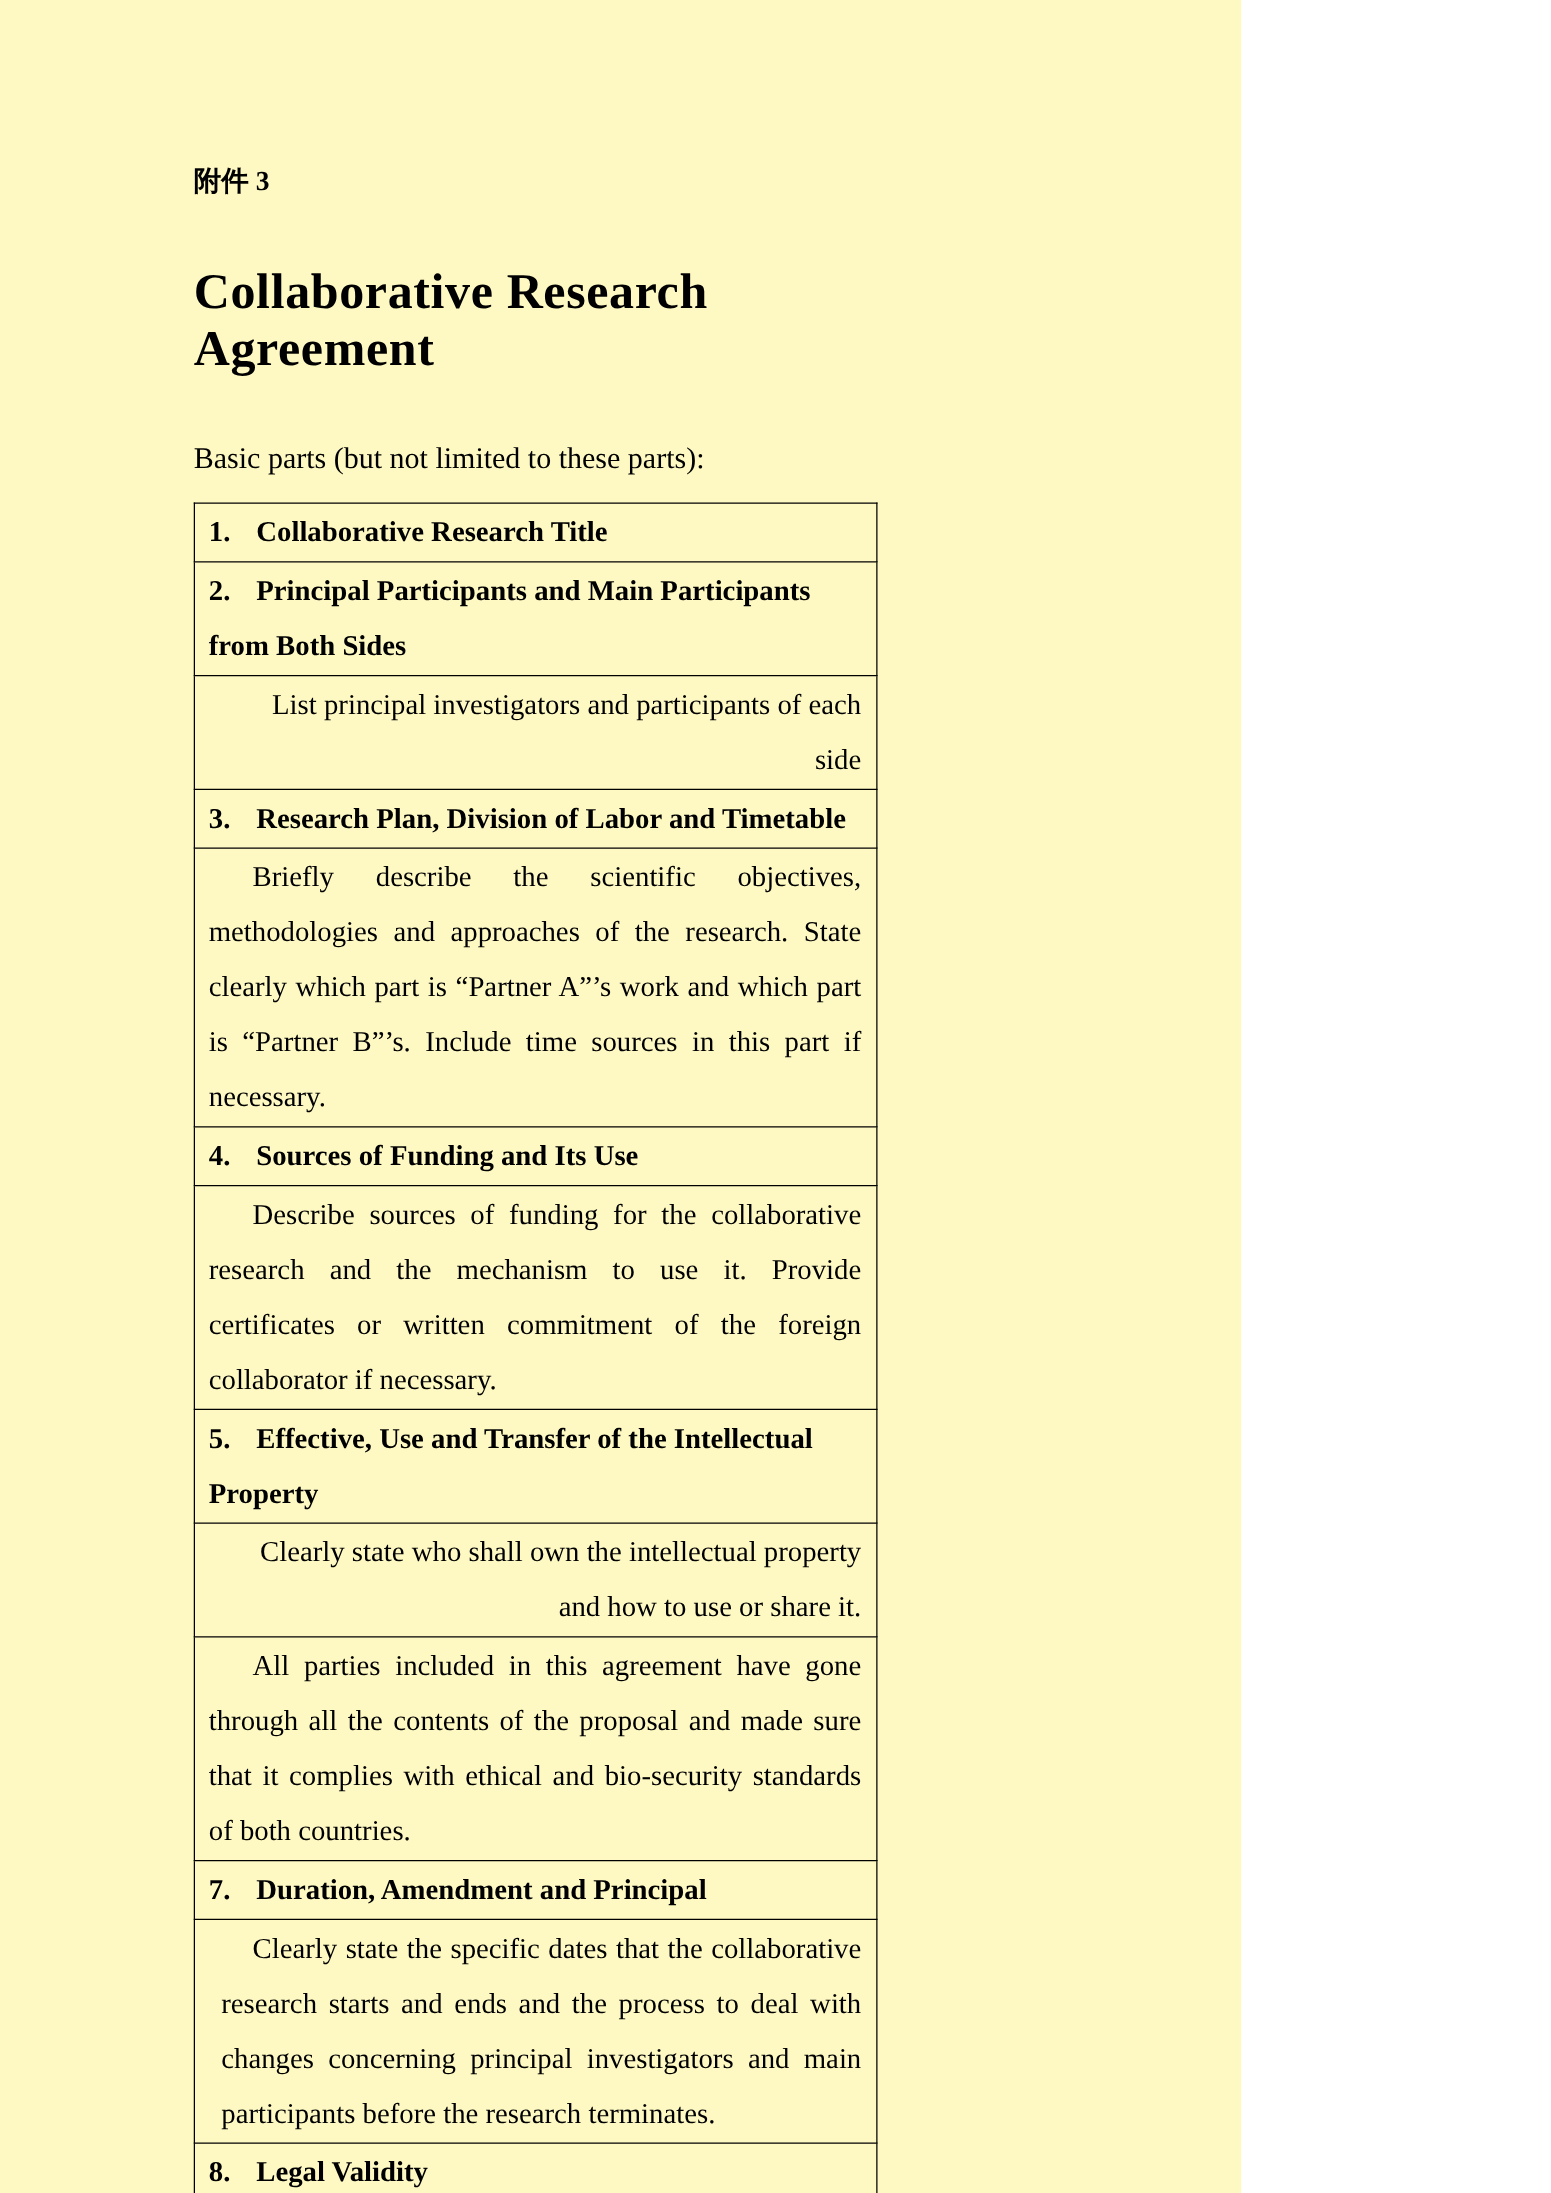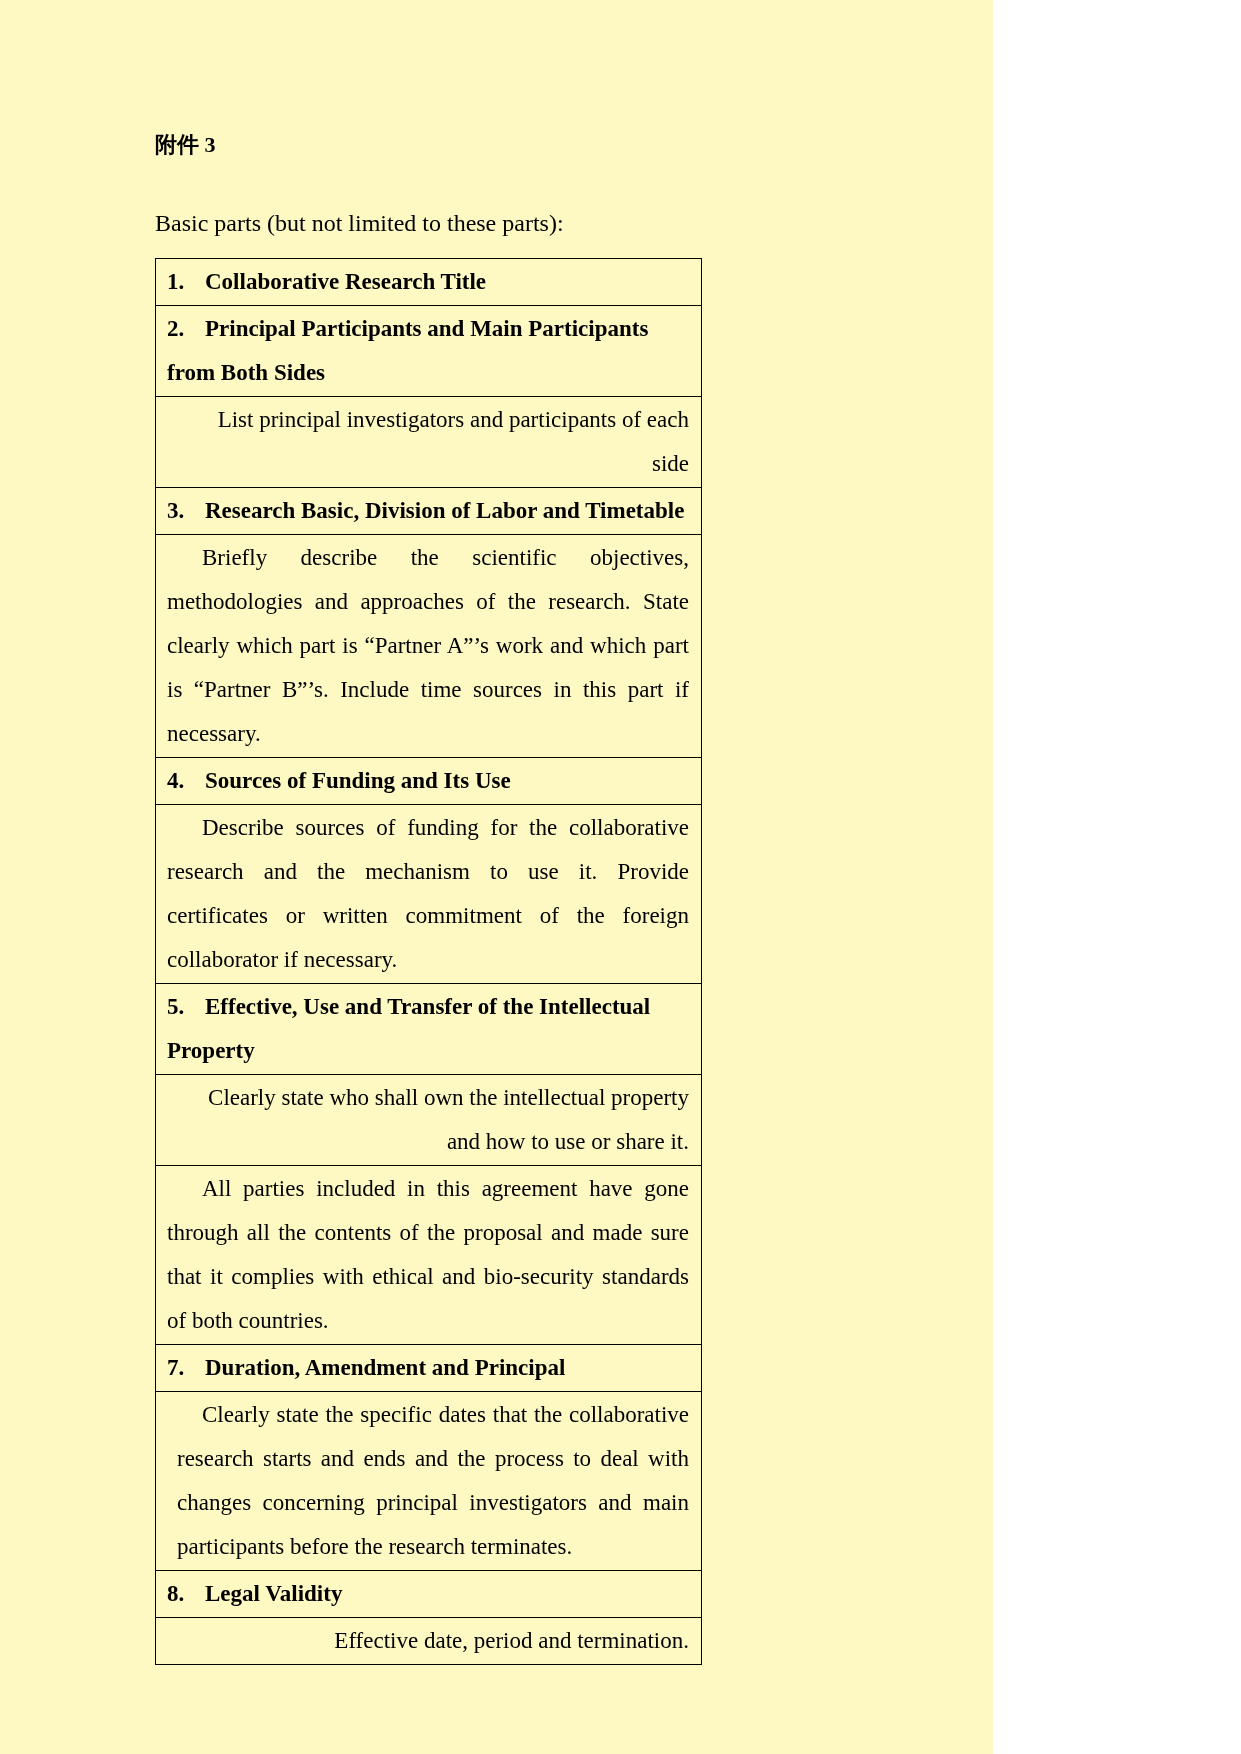--- a/index.html
+++ b/index.html
@@ -66,41 +66,42 @@
   }
 </style>
 </head>
 <body>
 
 <div class="page">
   <div class="inner">
 
     <div class="attachment-label">附件 3</div>
 
+    <h1 class="doc-title">Collaborative Research Agreement</h1>
 
     <p class="intro-line">Basic parts (but not limited to these parts):</p>
 
     <table class="doc-table">
       <tbody>
         <tr>
           <td class="head">
             <span class="num">1.</span><span>Collaborative Research Title</span>
           </td>
         </tr>
         <tr>
           <td class="head">
             <span class="num">2.</span><span>Principal Participants and Main Participants from Both Sides</span>
           </td>
         </tr>
         <tr>
           <td class="body">List principal investigators and participants of each side</td>
         </tr>
         <tr>
           <td class="head">
-            <span class="num">3.</span><span>Research Basic, Division of Labor and Timetable</span>
+            <span class="num">3.</span><span>Research Plan, Division of Labor and Timetable</span>
           </td>
         </tr>
         <tr>
           <td class="body just">Briefly describe the scientific objectives, methodologies and approaches of the research. State clearly which part is “Partner A”’s work and which part is “Partner B”’s. Include time sources in this part if necessary.</td>
         </tr>
         <tr>
           <td class="head">
             <span class="num">4.</span><span>Sources of Funding and Its Use</span>
           </td>
         </tr>

